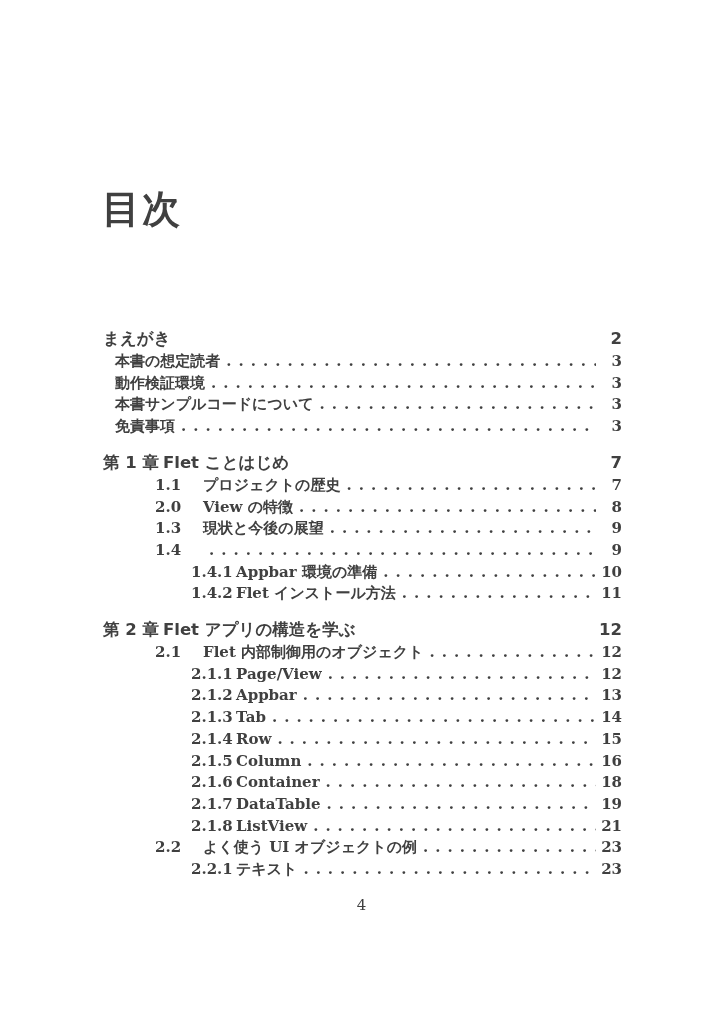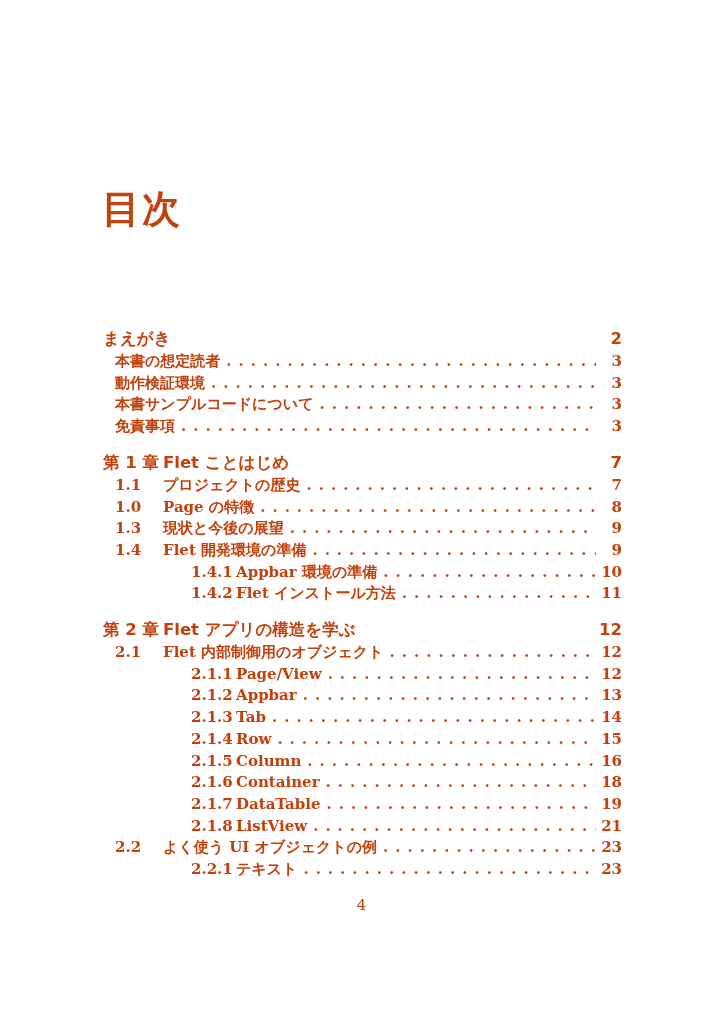--- a/index.html
+++ b/index.html
@@ -1,21 +1,21 @@
 <!DOCTYPE html>
 <html><head>
 <meta charset="utf-8">
 <style>
   html, body { margin: 0; padding: 0; background: #ffffff; }
   .page {
     position: relative;
     width: 723px;
     height: 1024px;
     background: #ffffff;
-    color: #c2410c;
+    color: #404040;
     overflow: hidden;
   }
   .doc-title {
     position: absolute;
     left: 102px;
     top: 186px;
     margin: 0;
     font-family: "DejaVu Sans", "Liberation Sans", sans-serif;
     font-weight: 700;
     font-size: 38px;
@@ -44,21 +44,21 @@
   .toc-row {
     display: flex;
     align-items: baseline;
     font-family: "DejaVu Serif", "Liberation Serif", serif;
     font-size: 15px;
     line-height: 21.7px;
     font-weight: bold;
   }
   .toc-row.level-1 { padding-left: 12px; }
   .toc-row.level-2 { padding-left: 60px; }
-  .toc-row.level-1 .num { flex: none; width: 48px; }
+  .toc-row.level-1 .num { flex: none; width: 48px; margin-left: 40px; }
   .toc-row.level-2 .num { flex: none; width: 45px; margin-left: 28px; }
   .toc-row .title { flex: none; white-space: nowrap; }
   .leader {
     flex: 1;
     overflow: hidden;
     white-space: nowrap;
     text-align: right;
     letter-spacing: 7px;
     margin-left: 6px;
     margin-right: 2px;
@@ -115,34 +115,33 @@
           <span class="spacer"></span>
           <span class="pagecol">7</span>
         </div>
         <div class="toc-row level-1">
           <span class="num">1.1</span>
           <span class="title">プロジェクトの歴史</span>
           <span class="leader">..........................................................................................</span>
           <span class="pagecol">7</span>
         </div>
         <div class="toc-row level-1">
-          <span class="num">1.0</span>
-          <span class="title">Page の特徴</span>
+          <span class="num">2.0</span>
+          <span class="title">View の特徴</span>
           <span class="leader">..........................................................................................</span>
           <span class="pagecol">8</span>
         </div>
         <div class="toc-row level-1">
           <span class="num">1.3</span>
           <span class="title">現状と今後の展望</span>
           <span class="leader">..........................................................................................</span>
           <span class="pagecol">9</span>
         </div>
         <div class="toc-row level-1">
           <span class="num">1.4</span>
-          <span class="title">Flet 開発環境の準備</span>
           <span class="leader">..........................................................................................</span>
           <span class="pagecol">9</span>
         </div>
         <div class="toc-row level-2">
           <span class="num">1.4.1</span>
           <span class="title">Appbar 環境の準備</span>
           <span class="leader">..........................................................................................</span>
           <span class="pagecol">10</span>
         </div>
         <div class="toc-row level-2">

